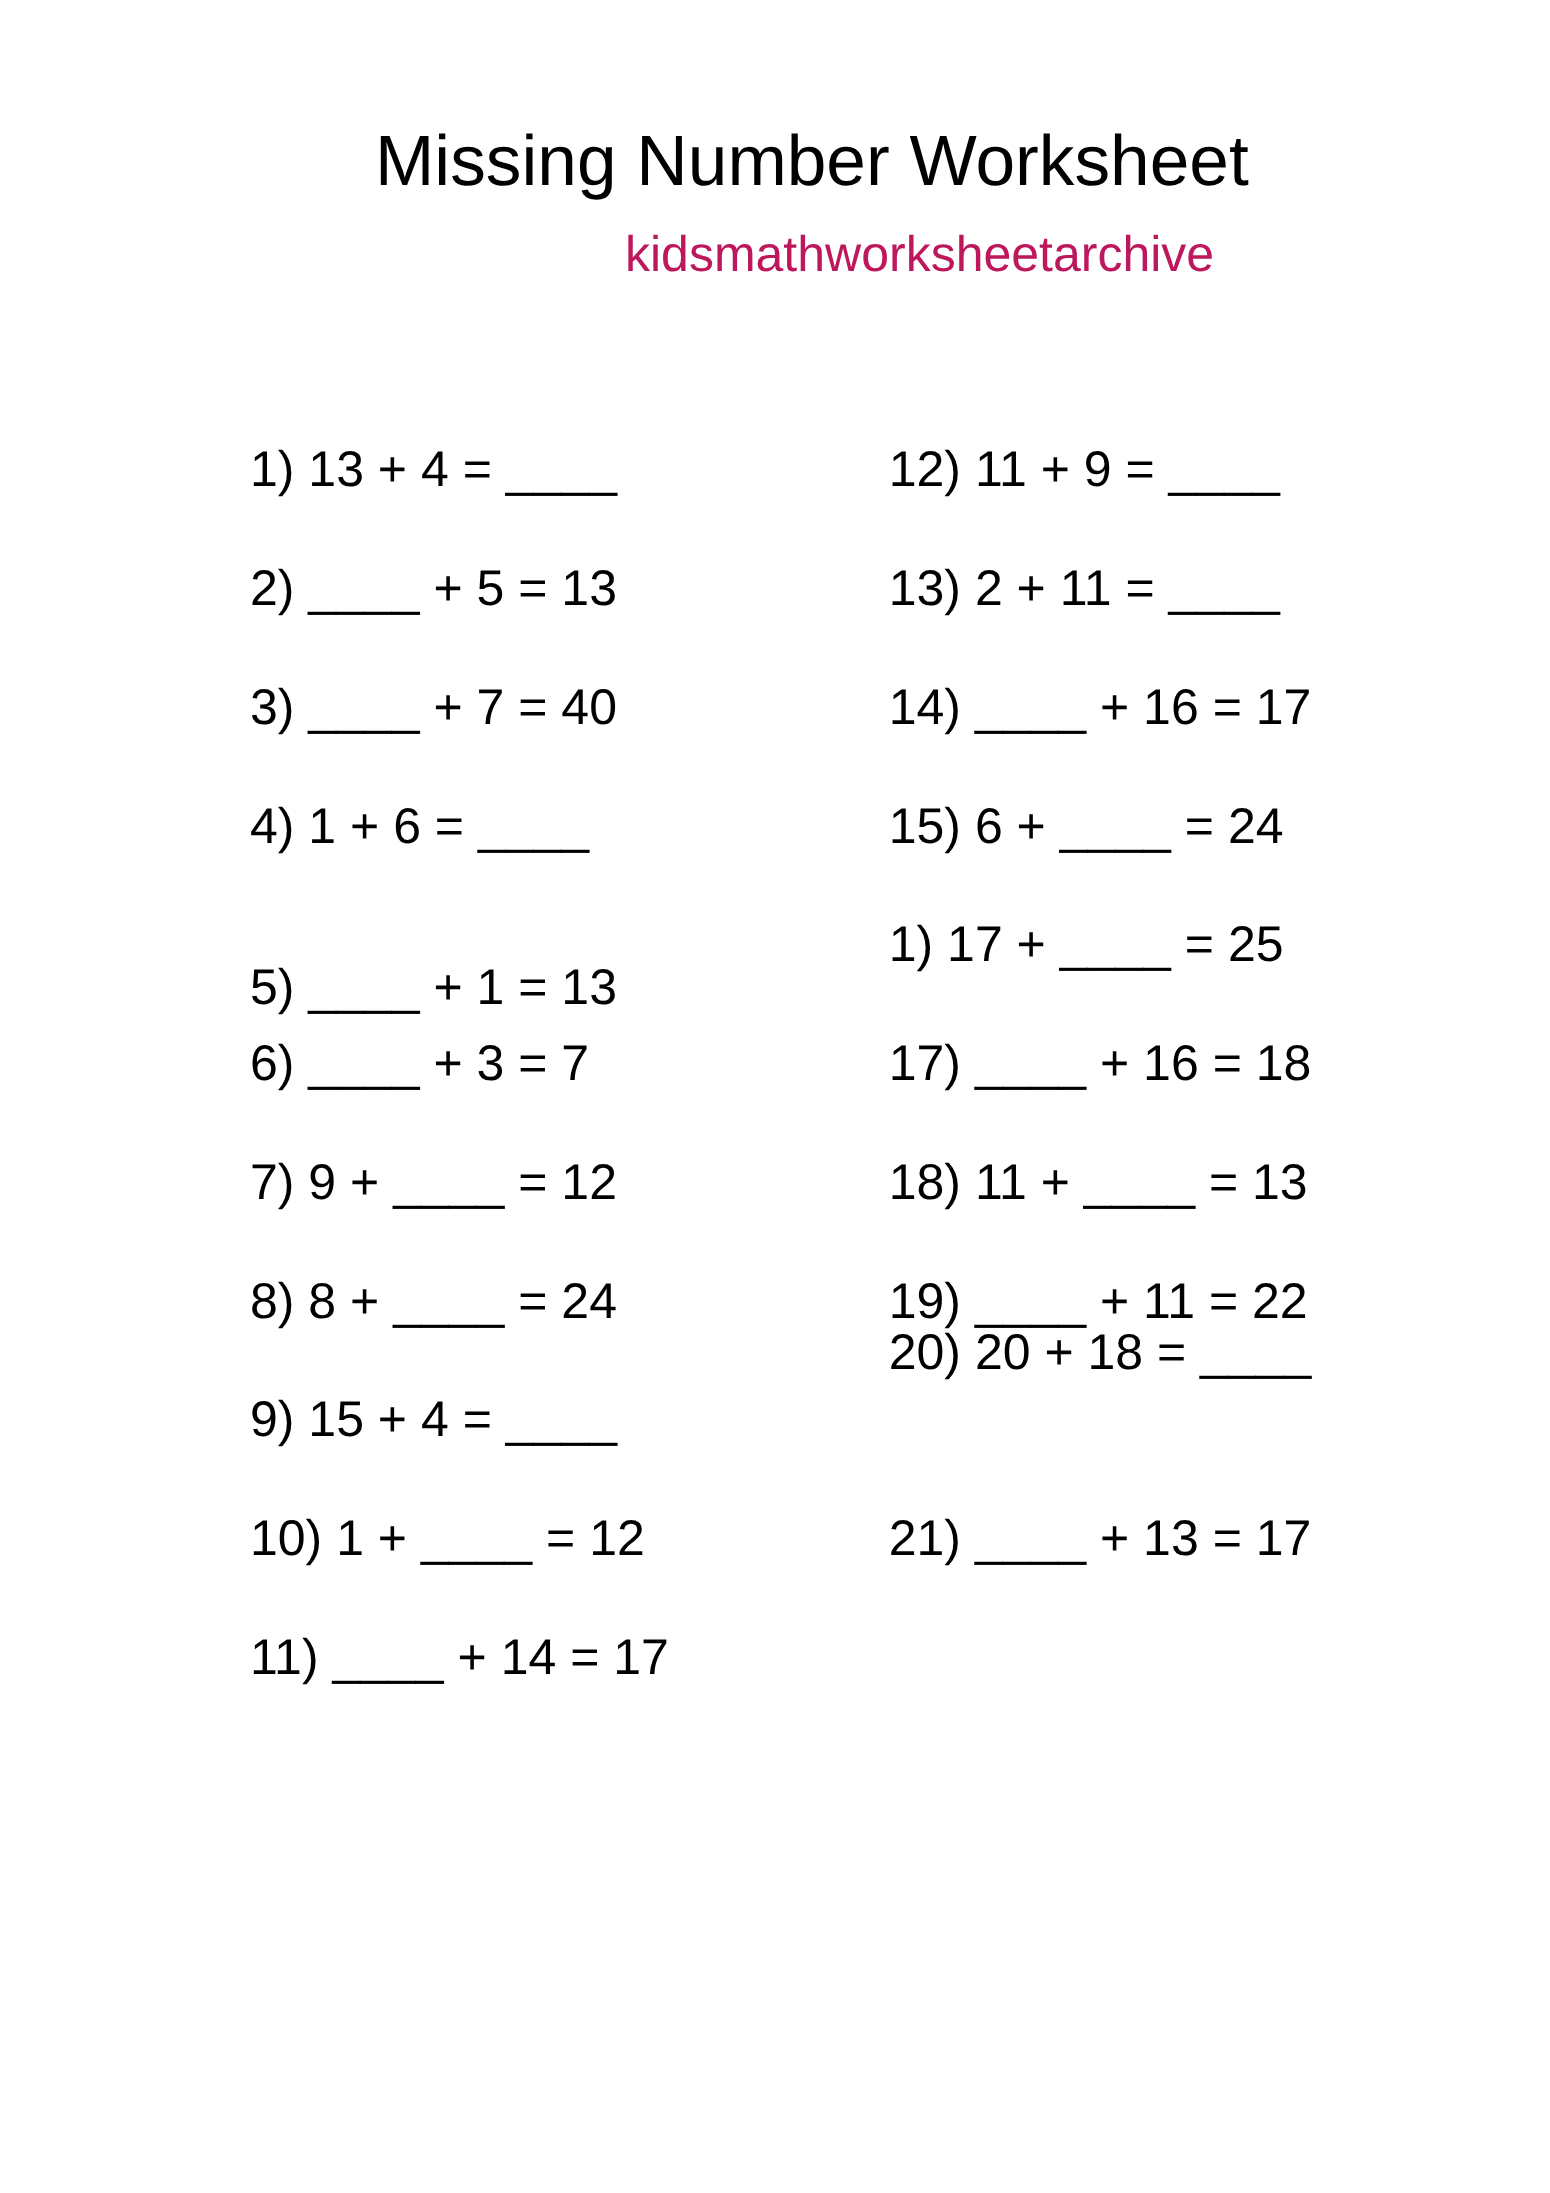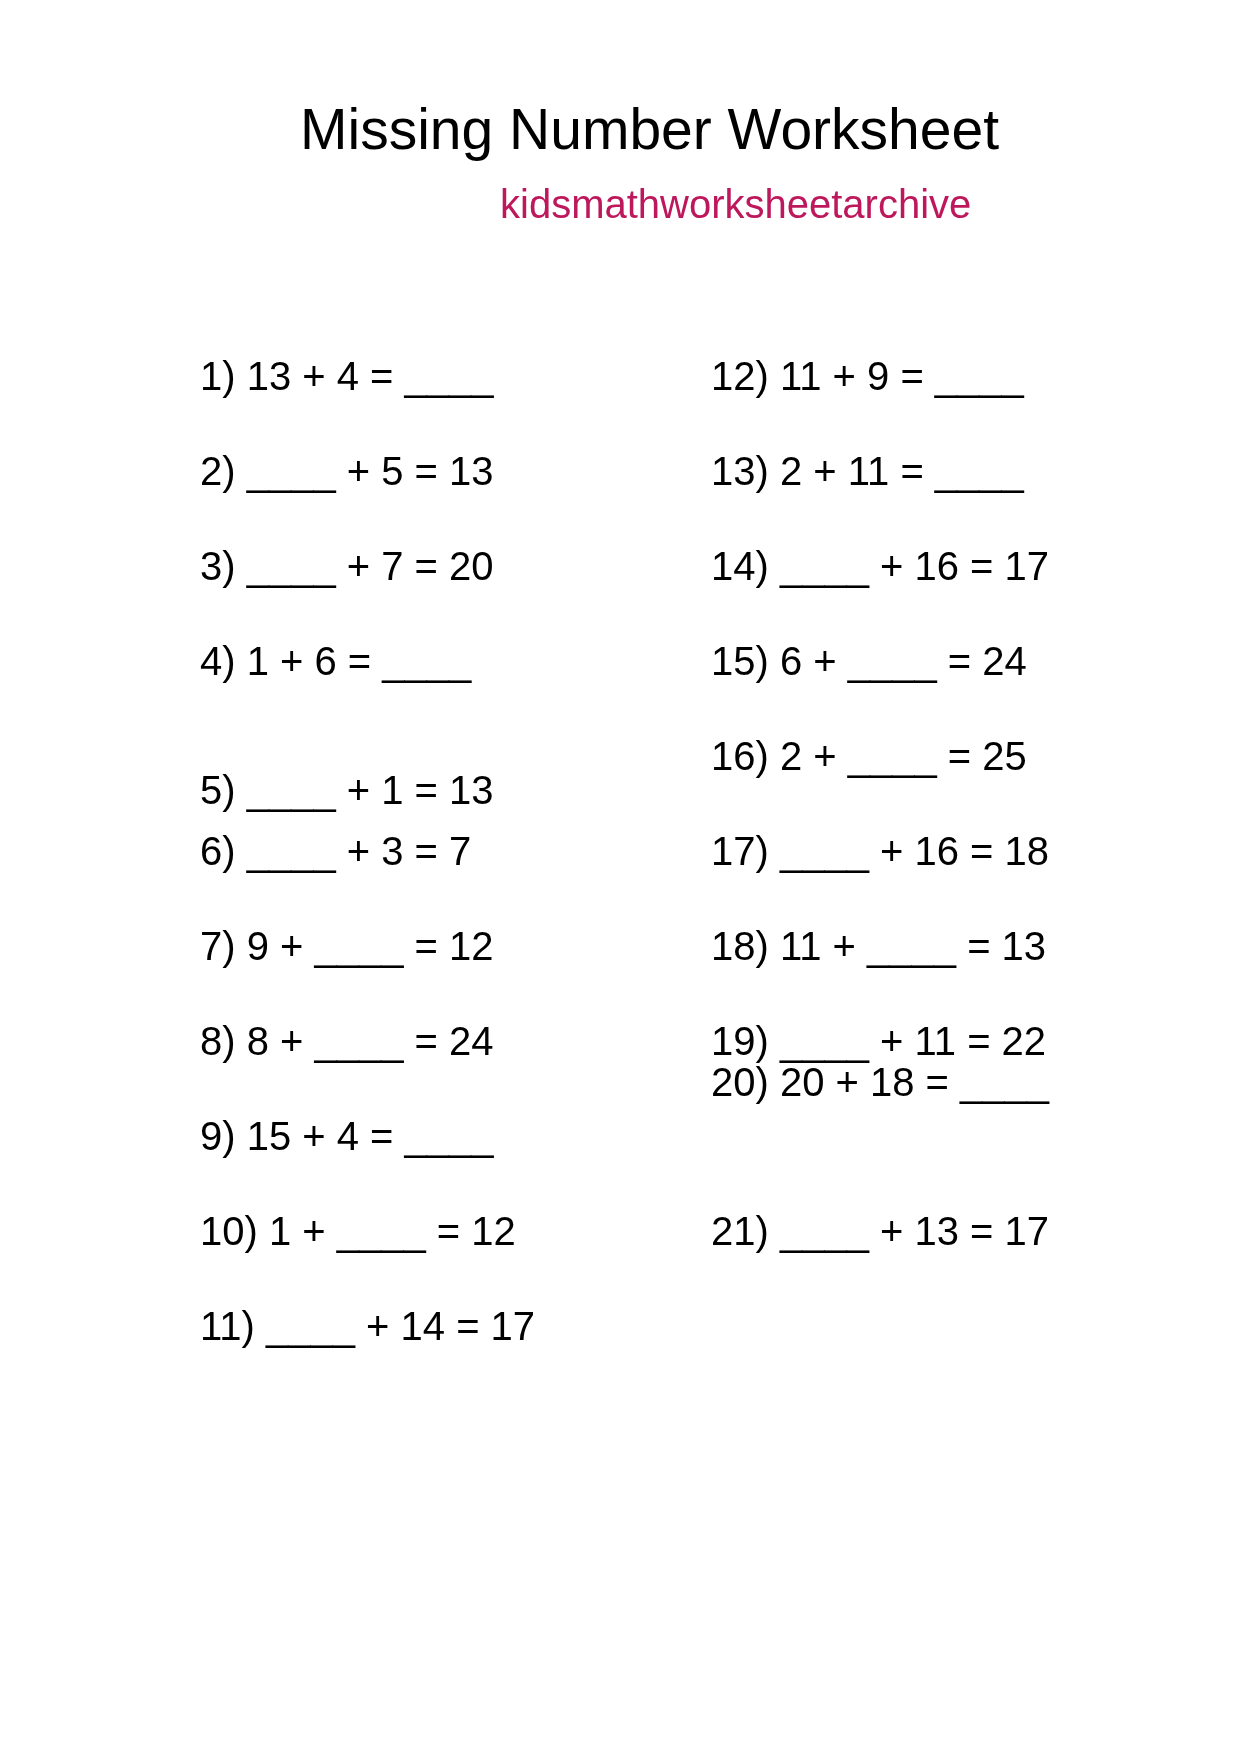--- a/index.html
+++ b/index.html
@@ -43,32 +43,32 @@
     .col-right { left: 700px; margin-left: 11px; }
   </style>
 </head>
 <body>
 
 <div class="title">Missing Number Worksheet</div>
 <div class="subtitle">kidsmathworksheetarchive</div>
 
 <div class="problem col-left" style="top:350px">1) 13 + 4 = ____</div>
 <div class="problem col-left" style="top:445px">2) ____ + 5 = 13</div>
-<div class="problem col-left" style="top:540px">3) ____ + 7 = 20</div>
+<div class="problem col-left" style="top:540px">3) ____ + 7 = 40</div>
 <div class="problem col-left" style="top:635px">4) 1 + 6 = ____</div>
 <div class="problem col-left" style="top:764px">5) ____ + 1 = 13</div>
 <div class="problem col-left" style="top:825px">6) ____ + 3 = 7</div>
 <div class="problem col-left" style="top:920px">7) 9 + ____ = 12</div>
 <div class="problem col-left" style="top:1015px">8) 8 + ____ = 24</div>
 <div class="problem col-left" style="top:1110px">9) 15 + 4 = ____</div>
 <div class="problem col-left" style="top:1205px">10) 1 + ____ = 12</div>
 <div class="problem col-left" style="top:1300px">11) ____ + 14 = 17</div>
 
 <div class="problem col-right" style="top:350px">12) 11 + 9 = ____</div>
 <div class="problem col-right" style="top:445px">13) 2 + 11 = ____</div>
 <div class="problem col-right" style="top:540px">14) ____ + 16 = 17</div>
 <div class="problem col-right" style="top:635px">15) 6 + ____ = 24</div>
-<div class="problem col-right" style="top:730px">16) 2 + ____ = 25</div>
+<div class="problem col-right" style="top:730px">1) 17 + ____ = 25</div>
 <div class="problem col-right" style="top:825px">17) ____ + 16 = 18</div>
 <div class="problem col-right" style="top:920px">18) 11 + ____ = 13</div>
 <div class="problem col-right" style="top:1015px">19) ____ + 11 = 22</div>
 <div class="problem col-right" style="top:1056px">20) 20 + 18 = ____</div>
 <div class="problem col-right" style="top:1205px">21) ____ + 13 = 17</div>
 
 </body></html>

